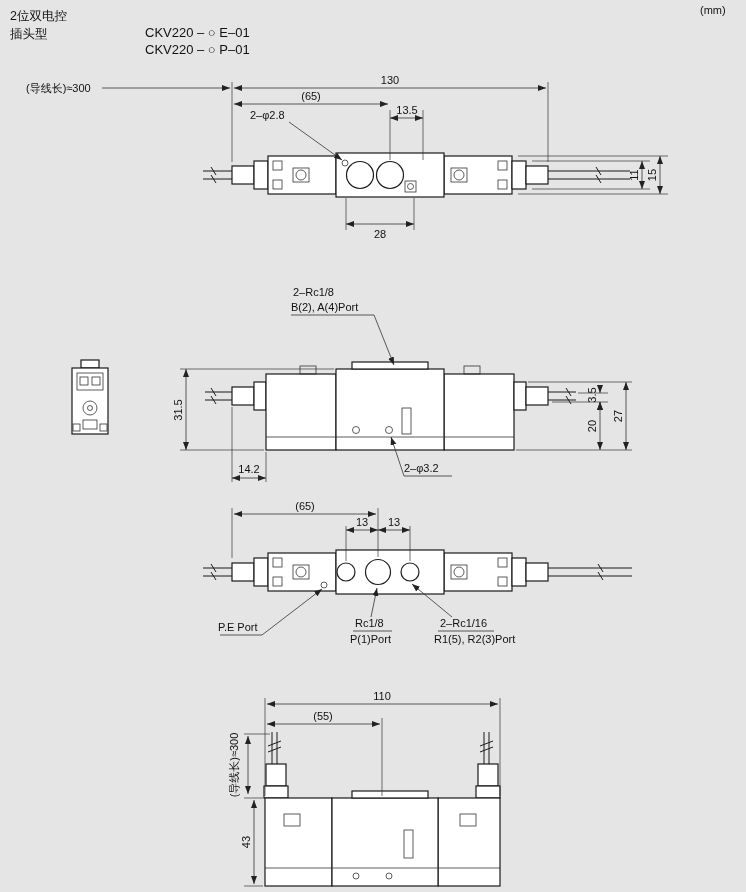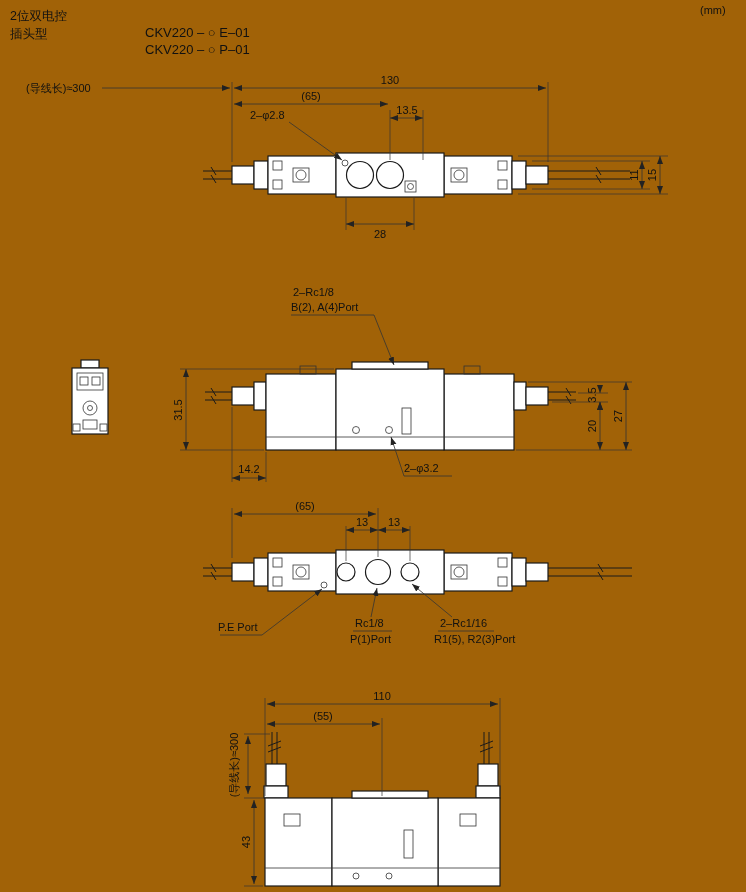--- a/index.html
+++ b/index.html
@@ -1,16 +1,16 @@
 <!DOCTYPE html>
 <html><head>
 <meta charset="utf-8">
 <style>
   html,body{margin:0;padding:0;background:#ffffff;}
-  .page{width:746px;height:892px;position:relative;background:#a16207;overflow:hidden;}
+  .page{width:746px;height:892px;position:relative;background:#e5e5e5;overflow:hidden;}
   svg{display:block;}
   text{font-family:"Liberation Sans","DejaVu Sans",sans-serif;font-size:11px;fill:#111;}
   .hdr{font-size:12.5px;}
   .mdl{font-size:13px;}
   .bodyf{fill:#fff;stroke:#1a1a1a;stroke-width:1.2;}
   .body{fill:none;stroke:#1a1a1a;stroke-width:1.2;}
   .thin{fill:none;stroke:#333;stroke-width:0.8;}
   .wire{fill:none;stroke:#1a1a1a;stroke-width:1;}
   .dim{fill:none;stroke:#333;stroke-width:0.8;}
   .ext{fill:none;stroke:#333;stroke-width:0.7;}

